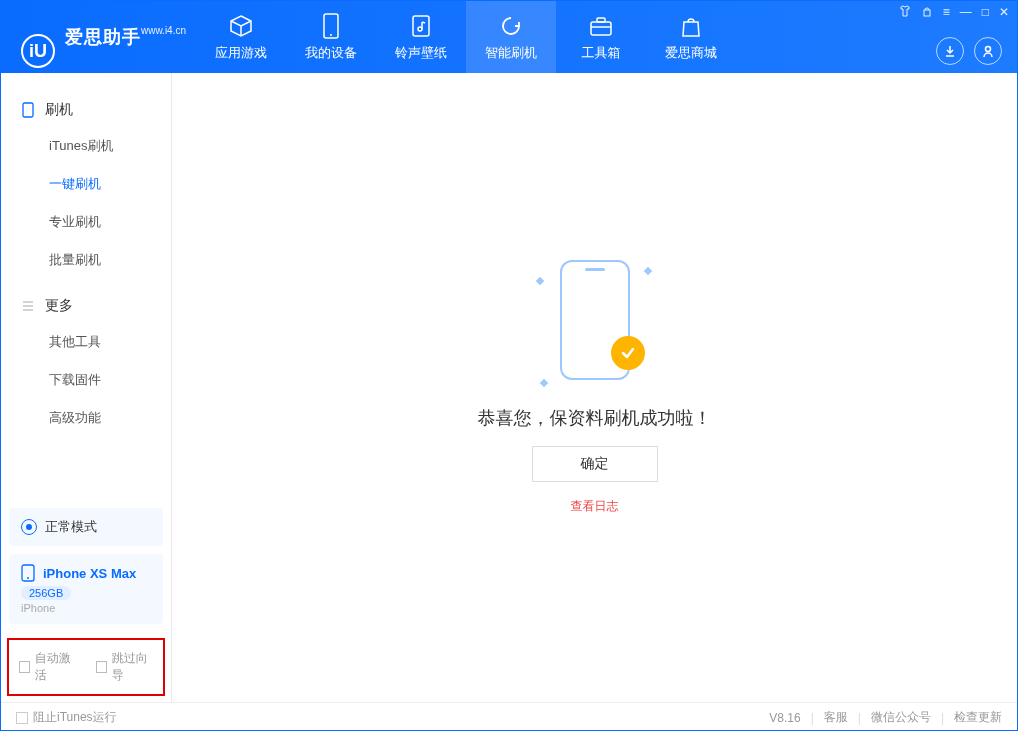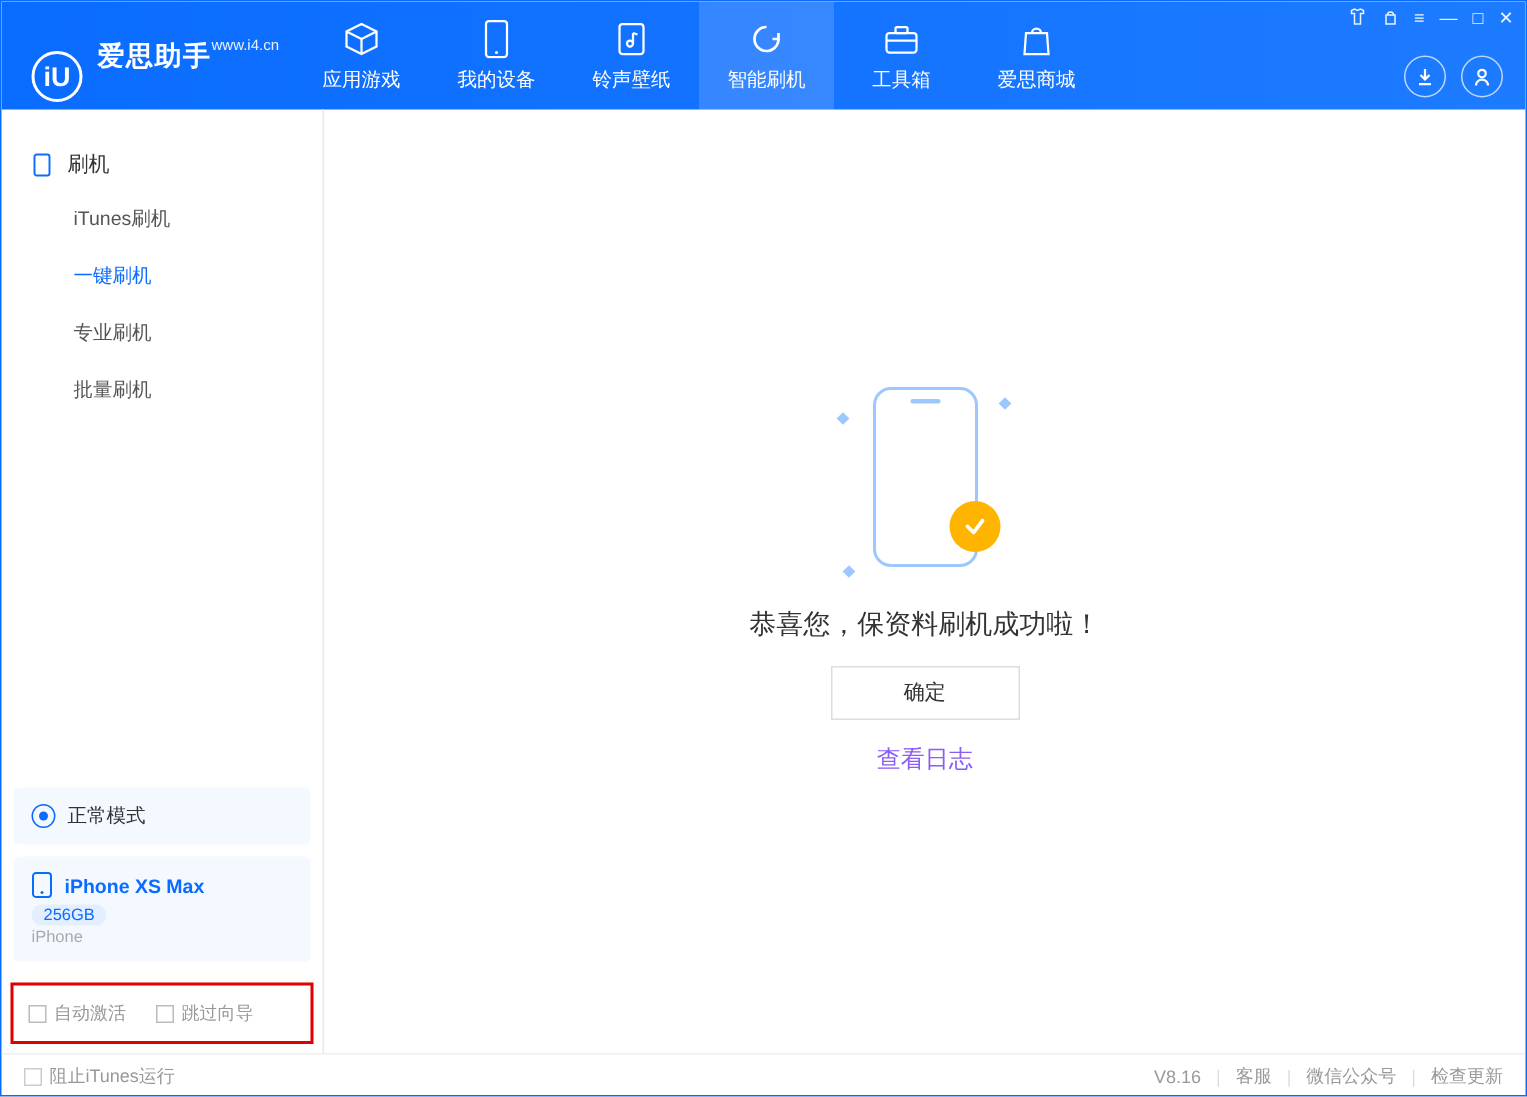--- a/index.html
+++ b/index.html
@@ -12,21 +12,21 @@
 .logo-sub { font-size: 10px; opacity: 0.9; }
 .nav-tabs { display: flex; flex: 1; }
 .nav-tab { width: 90px; display: flex; flex-direction: column; align-items: center; justify-content: center; gap: 5px; cursor: pointer; font-size: 13px;}
 .nav-tab.active { background: rgba(255,255,255,0.15); }
 .nav-icon { width: 26px; height: 26px; display: flex; align-items: center; justify-content: center;}
 .win-controls { position:absolute; right:8px; top:4px; display:flex; gap:10px; color:#fff; font-size:12px;}
 .win-controls span{cursor:pointer; opacity:0.9;}
 .header-icons-bottom { display:flex; gap:10px; align-items:center; position:absolute; right:15px; top:36px;}
 .circle-icon { width: 28px; height: 28px; border: 1.5px solid rgba(255,255,255,0.7); border-radius: 50%; display: flex; align-items: center; justify-content: center; color:#fff; cursor:pointer;}
 .body-area { display: flex; height: calc(731px - 72px - 30px); }
-.sidebar { width: 215px; border-right: 1px solid #e8e8e8; padding-top: 20px; display:flex; flex-direction:column;}
+.sidebar { width: 171px; border-right: 1px solid #e8e8e8; padding-top: 20px; display:flex; flex-direction:column;}
 .sb-section { margin-bottom: 10px; }
 .sb-head { display: flex; align-items: center; gap: 10px; padding: 8px 20px; color: #333; font-size: 14px;}
 .sb-head .icn{width:14px; display:flex; justify-content:center; color:#0a6cff;}
 .sb-head.more .icn{color:#aaa;}
 .sb-item { padding: 10px 20px 10px 48px; font-size: 13px; color: #555; cursor: pointer;}
 .sb-item.active { color: #0a6cff; }
 .sb-spacer{flex:1;}
 .status-box { margin: 8px; padding: 10px 12px; background: #f4f8ff; border-radius: 4px; display: flex; align-items: center; gap: 8px; font-size: 13px; color:#333;}
 .status-dot{width:16px;height:16px;border:1.5px solid #0a6cff;border-radius:50%;display:flex;align-items:center;justify-content:center;}
 .status-dot::after{content:"";width:6px;height:6px;background:#0a6cff;border-radius:50%;}
@@ -40,21 +40,21 @@
 .cb-box{width:12px;height:12px;border:1px solid #bbb;}
 .main { flex: 1; display: flex; flex-direction: column; align-items: center; justify-content: center; gap: 16px; }
 .success-illus { width: 120px; height: 130px; position: relative; }
 .phone { width: 70px; height: 120px; border: 2.5px solid #9cc8ff; border-radius: 12px; margin:0 auto; position:relative; background:#fff;}
 .phone::before{content:"";position:absolute;top:6px;left:50%;transform:translateX(-50%);width:20px;height:3px;background:#9cc8ff;border-radius:2px;}
 .check-badge{position:absolute; right:10px; bottom:20px; width:34px;height:34px; background:#ffb400; border-radius:50%; display:flex;align-items:center;justify-content:center;}
 .sparkle{position:absolute;width:6px;height:6px;background:#9cc8ff;transform:rotate(45deg);}
 .sp1{top:18px;left:2px;} .sp2{top:8px;right:4px;} .sp3{bottom:4px;left:6px;}
 .main-msg{font-size:18px; color:#333;}
 .ok-btn{border:1px solid #ddd; background:#fff; padding:8px 48px; font-size:14px; color:#333; cursor:pointer;font-family:Liberation Mono, monospace;}
-.log-link{color:#8b5cf6; font-size:16px; cursor:pointer;}
+.log-link{color:#ef4444; font-size:12px; cursor:pointer;}
 .footer { height: 30px; border-top: 1px solid #eee; display: flex; align-items: center; padding: 0 15px; font-size: 12px; color: #999; }
 .footer .cb-box{border-color:#ccc;}
 .footer-spacer{flex:1;}
 .footer-right{display:flex; align-items:center; gap:10px;}
 .flink{color:#999; cursor:pointer;}
 .divider{color:#ddd;}
 .version{color:#999;}
 svg{display:block;}
 </style>
 </head>
@@ -167,20 +167,35 @@
               <rect x="1" y="1" width="10" height="14" rx="1.5" fill="none" stroke="#0a6cff" stroke-width="1.3"></rect>
             </svg>
           </span>
         <span>刷机</span>
       </div>
       <div class="sb-item">iTunes刷机</div>
       <div class="sb-item active">一键刷机</div>
       <div class="sb-item">专业刷机</div>
       <div class="sb-item">批量刷机</div>
     </div>
+    <div class="sb-section">
+      <div class="sb-head more">
+        <span class="icn">
+            <svg width="12" height="12" viewBox="0 0 12 12">
+              <line x1="1" y1="2" x2="11" y2="2" stroke="#bbb" stroke-width="1.3"></line>
+              <line x1="1" y1="6" x2="11" y2="6" stroke="#bbb" stroke-width="1.3"></line>
+              <line x1="1" y1="10" x2="11" y2="10" stroke="#bbb" stroke-width="1.3"></line>
+            </svg>
+          </span>
+        <span>更多</span>
+      </div>
+      <div class="sb-item">其他工具</div>
+      <div class="sb-item">下载固件</div>
+      <div class="sb-item">高级功能</div>
+    </div>
     <div class="sb-spacer"></div>
     <div class="status-box">
       <div class="status-dot"></div>
       <span>正常模式</span>
     </div>
     <div class="device-box">
       <div class="device-row">
         <span>
             <svg width="14" height="18" viewBox="0 0 14 18">
               <rect x="1" y="1" width="12" height="16" rx="2" fill="none" stroke="#0a6cff" stroke-width="1.3"></rect>

